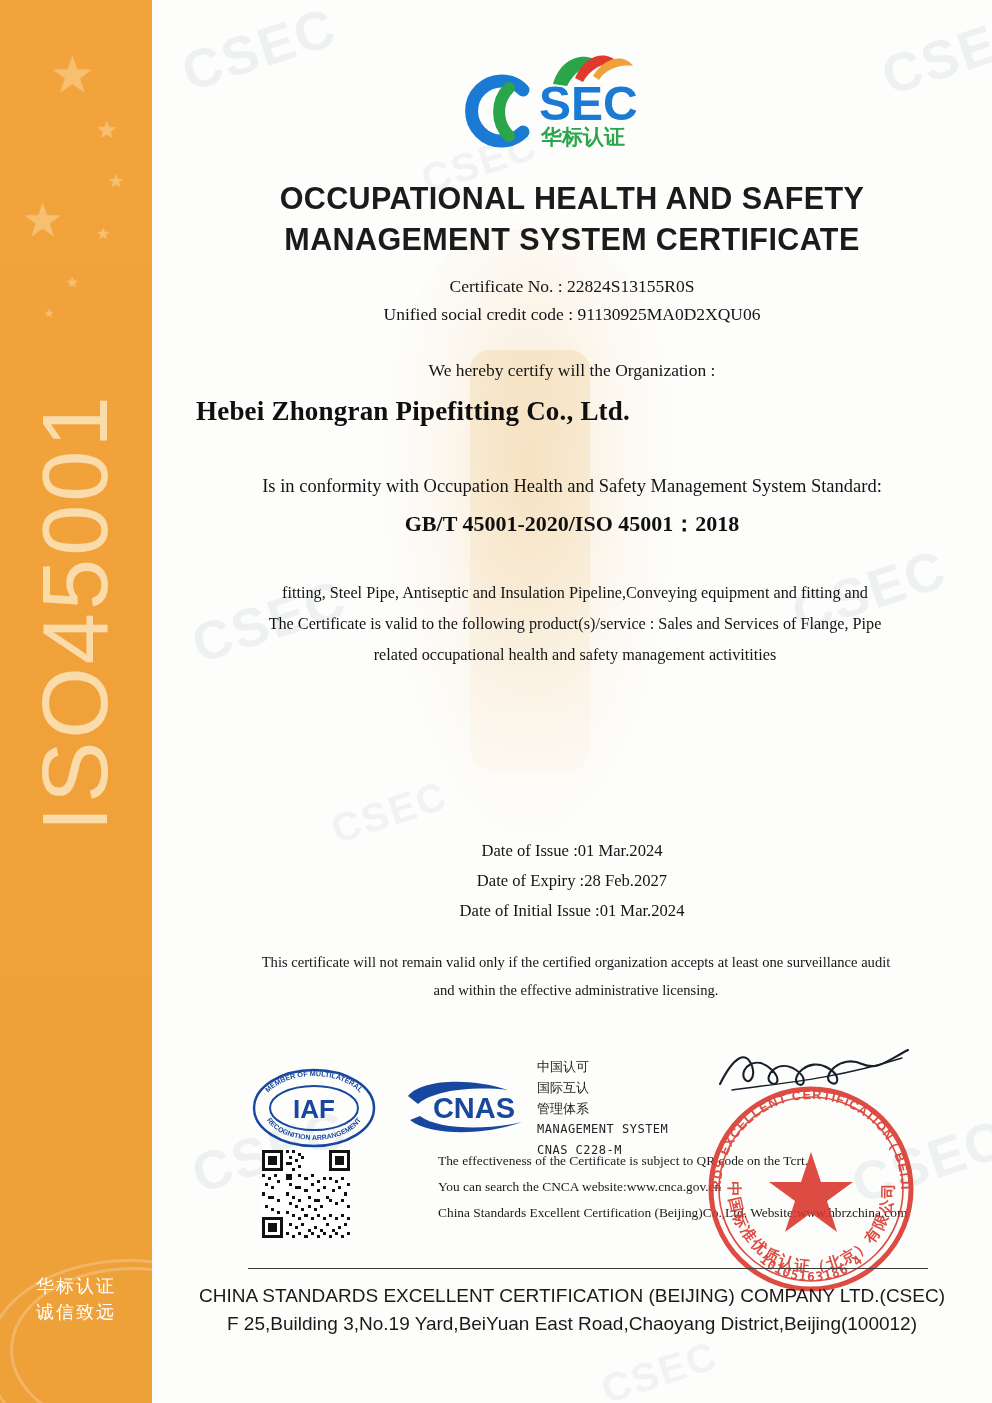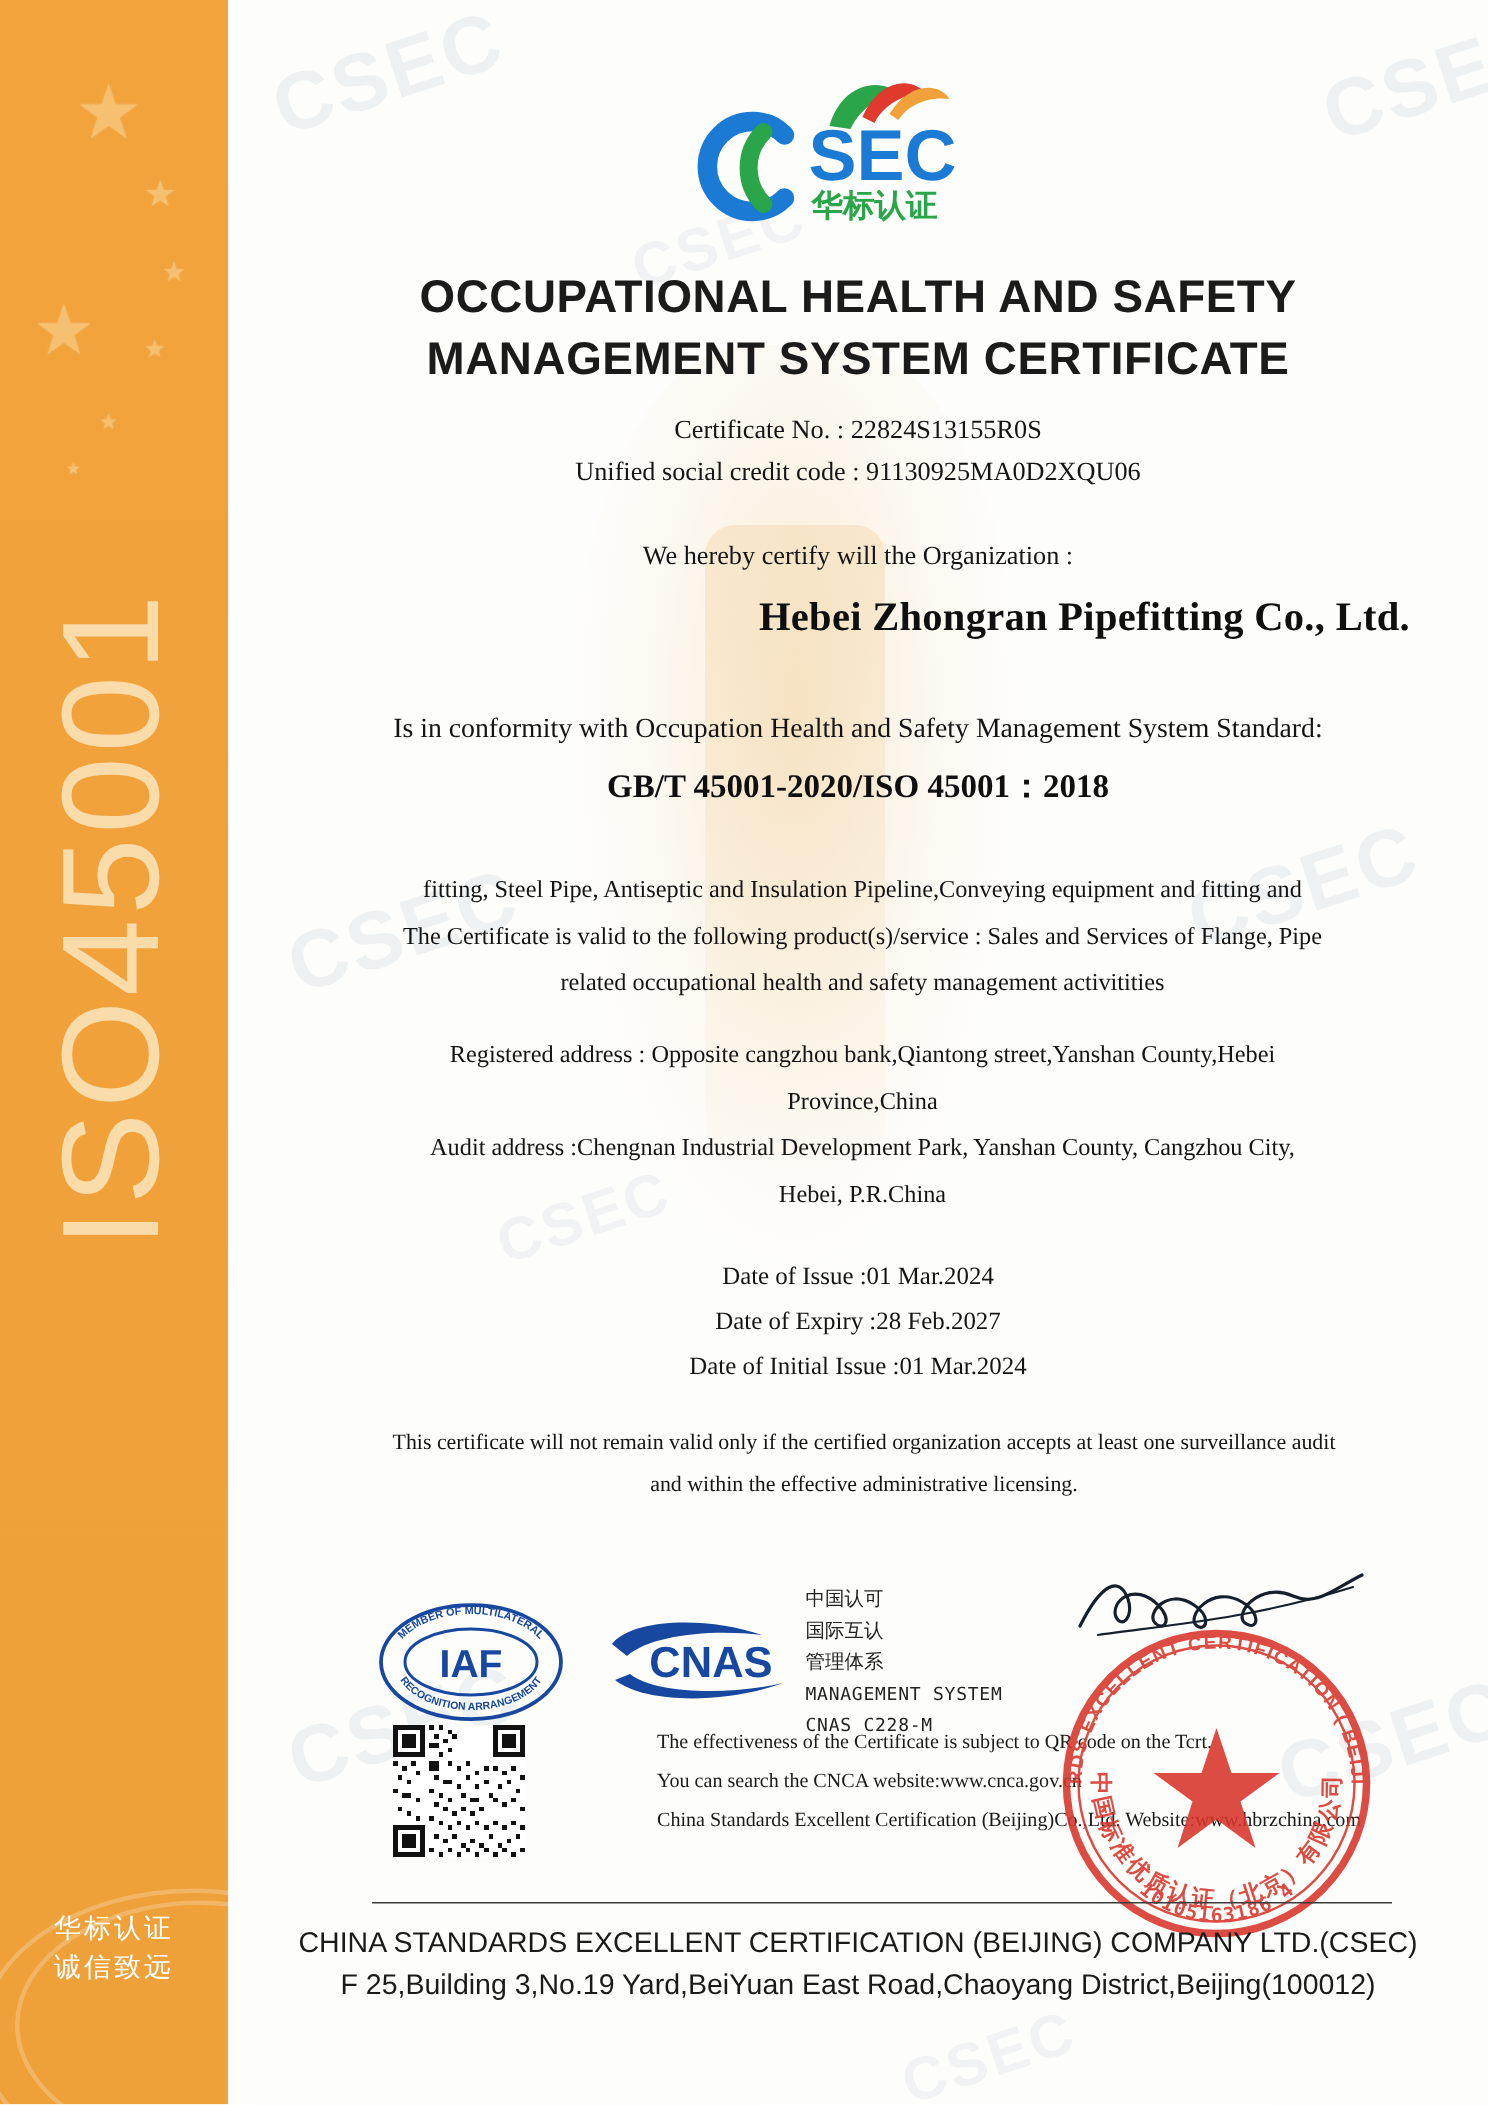--- a/index.html
+++ b/index.html
@@ -171,22 +171,22 @@
     top: 360px;
     left: 40px; width: 760px;
     text-align: center;
     font-size: 17.5px;
     color: #141414;
   }
 
   .org {
     position: absolute;
     top: 396px;
-    left: 28px; width: 760px;
-    text-align: right;
+    left: 44px; width: 760px;
+    text-align: left;
     font-weight: 700;
     font-size: 27px;
     color: #0f0f0f;
     letter-spacing: .2px;
   }
 
   .conformity {
     position: absolute;
     top: 476px;
     left: 20px; width: 800px;
@@ -402,26 +402,20 @@
     <div class="conformity">Is in conformity with Occupation Health and Safety Management System Standard:</div>
 
     <div class="standard">GB/T 45001-2020/ISO 45001：2018</div>
 
     <div class="scope">
       <div>fitting, Steel Pipe, Antiseptic and Insulation Pipeline,Conveying equipment and fitting and</div>
       <div>The Certificate is valid to the following product(s)/service : Sales and Services of Flange, Pipe</div>
       <div>related occupational health and safety management activitities</div>
     </div>
 
-    <div class="addresses">
-      <div>Registered address : Opposite cangzhou bank,Qiantong street,Yanshan County,Hebei</div>
-      <div>Province,China</div>
-      <div>Audit address :Chengnan Industrial Development Park, Yanshan County, Cangzhou City,</div>
-      <div>Hebei, P.R.China</div>
-    </div>
 
     <div class="dates">
       <div>Date of Issue :01 Mar.2024</div>
       <div>Date of Expiry :28 Feb.2027</div>
       <div>Date of Initial Issue :01 Mar.2024</div>
     </div>
 
     <div class="validity-note">
       <div>This certificate will not remain valid only if the certified organization accepts at least one surveillance audit</div>
       <div>and within the effective administrative licensing.</div>

